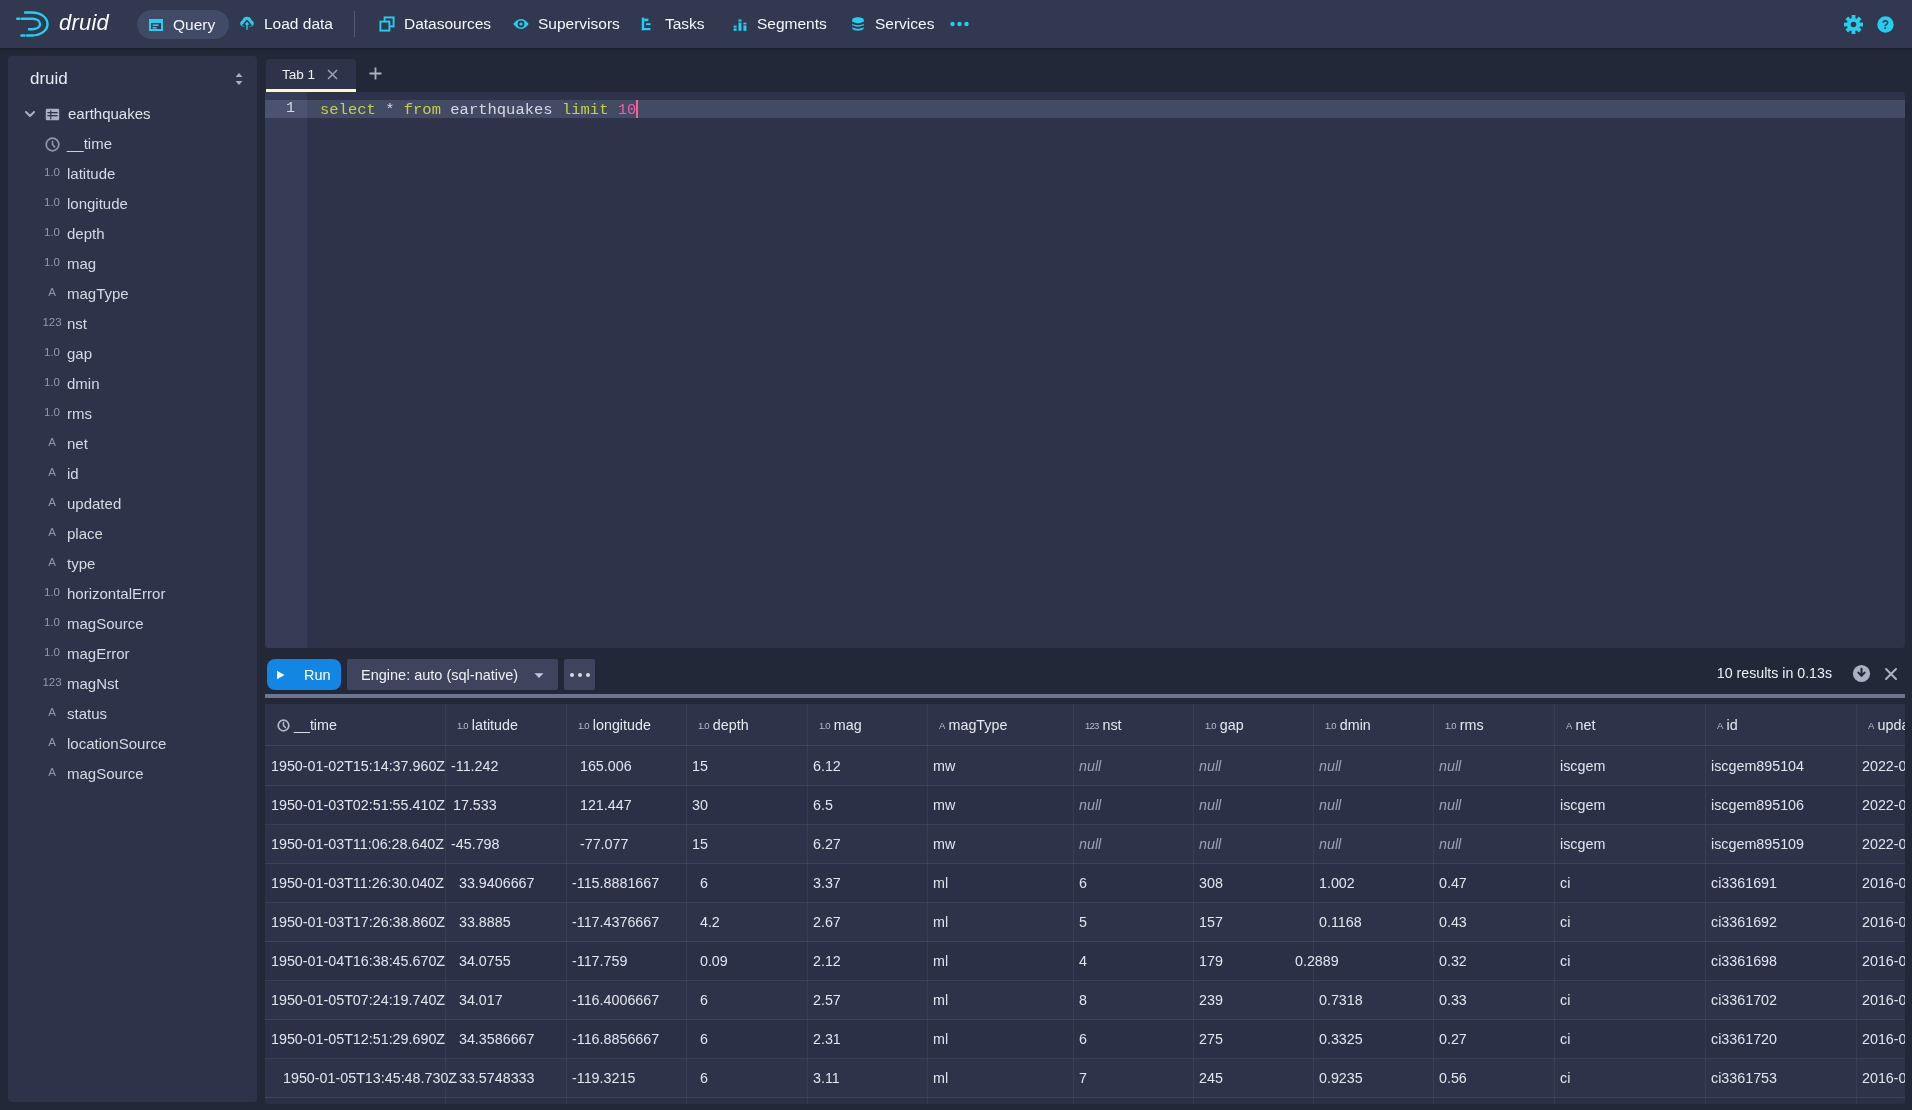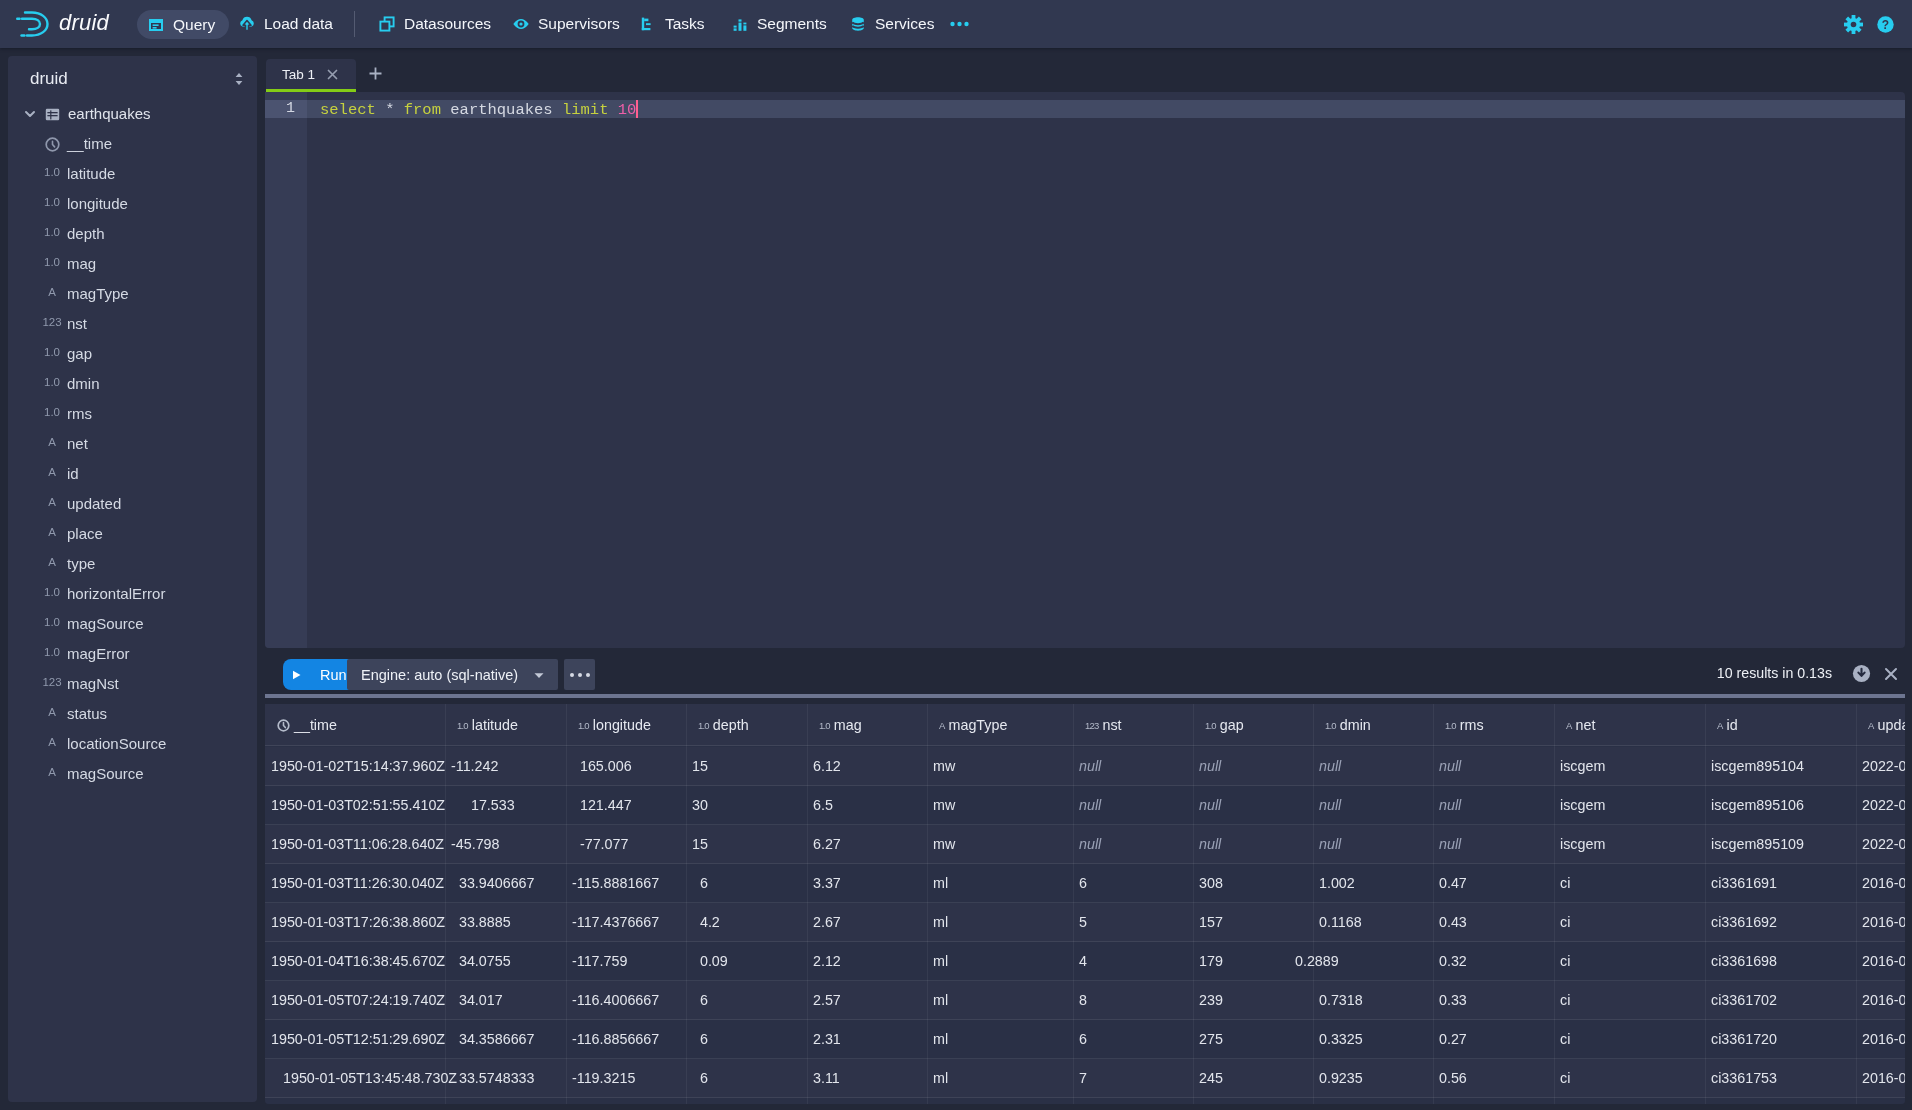--- a/index.html
+++ b/index.html
@@ -21,37 +21,37 @@
 .trow { position:absolute; left:0; height:30px; width:249px; }
 .chev { position:absolute; left:16px; top:9px; display:flex; }
 .thicon { position:absolute; left:37px; top:8px; display:flex; }
 .rootname { position:absolute; left:60px; top:6px; font-size:15px; color:#e0e4ec; }
 .ticon { position:absolute; left:37px; top:8px; display:flex; }
 .ttxt { position:absolute; left:34px; top:7px; width:20px; text-align:center; font-size:11.5px; color:#9099ad; }
 .tname { position:absolute; left:59px; top:6px; font-size:15px; color:#d5dae4; }
 
 .tabstrip { position:absolute; left:265px; top:56px; height:36px; }
 .tab { position:absolute; left:1px; top:3px; width:90px; height:33px; background:#2e3349;
-  border-radius:4px 4px 0 0; display:flex; align-items:center; border-bottom:3px solid #84cc16; }
+  border-radius:4px 4px 0 0; display:flex; align-items:center; border-bottom:3px solid #fef9c3; }
 .tab span:first-child { margin-left:16px; font-size:13.5px; color:#eef0f5; }
 .tx { margin-left:11px; display:flex; opacity:.85; }
 .plus { position:absolute; left:103px; top:10px; }
 
 .editor { position:absolute; left:265px; top:92px; width:1640px; height:556px; background:#2e3349; border-radius:0 4px 4px 4px; overflow:hidden; }
 .gutterbg { position:absolute; left:0; top:0; width:42px; height:556px; background:#363c55; }
 .actline { position:absolute; left:42px; top:8px; width:1598px; height:18px; background:#424a64; }
 .actgut { position:absolute; left:0; top:8px; width:42px; height:18px; background:#4b5370;
   font-family:"Liberation Mono",monospace; font-size:15px; color:#d3d7e2; text-align:right; padding-right:12px; line-height:18px; }
 .code { position:absolute; left:55px; top:8px; height:18px; line-height:18px;
   font-family:"Liberation Mono",monospace; font-size:15.5px; color:#d5d9e2; white-space:pre; }
 .kw { color:#c6d13f; } .op { color:#d5d9e2; } .id { color:#d5d9e2; } .num { color:#ee5fa8; }
 .cursor { display:inline-block; width:2px; height:18px; background:#ff5f8f; vertical-align:-4px; }
 
 .runbar { position:absolute; left:265px; top:648px; width:1640px; height:46px; }
-.runbtn { position:absolute; left:18px; top:11px; width:74px; height:31px; background:#1385e3;
+.runbtn { position:absolute; left:2px; top:11px; width:74px; height:31px; background:#1385e3;
   border-radius:8px; display:flex; align-items:center; color:#fff; font-size:14.5px; }
 .runbtn svg { margin-left:8px; }
 .runbtn span { margin-left:18px; }
 .graybtn { position:absolute; top:11px; height:31px; background:#3d445b; border-radius:2px;
   display:flex; align-items:center; color:#eef1f6; font-size:14.5px; }
 .enginebtn { left:82px; width:211px; padding-left:14px; }
 .ecaret { position:absolute; right:13px; top:10px; display:flex; }
 .morebtn { left:299px; width:31px; justify-content:center; gap:4px; }
 .d1 { width:4px; height:4px; border-radius:50%; background:#d6dae4; }
 .resinfo { position:absolute; right:73px; top:0; height:46px; line-height:50px; font-size:14.2px; color:#edf0f5; }
@@ -413,21 +413,21 @@
       <div class="cell null" style="left:808px;width:120px">null</div>
       <div class="cell null" style="left:928px;width:120px">null</div>
       <div class="cell null" style="left:1048px;width:120px">null</div>
       <div class="cell null" style="left:1168px;width:121px">null</div>
       <div class="cell" style="left:1289px;width:151px">iscgem</div>
       <div class="cell" style="left:1440px;width:151px">iscgem895104</div>
       <div class="cell" style="left:1591px;width:160px">2022-04-05T16:38:59.559Z</div>
     </div>
     <div class="brow even" style="top:82px">
       <div class="cell" style="left:0px;width:180px">1950-01-03T02:51:55.410Z</div>
-      <div class="cell" style="left:192px;width:121px"> 17.533</div>
+      <div class="cell" style="left:174px;width:121px"> 17.533</div>
       <div class="cell" style="left:301px;width:120px"> 121.447</div>
       <div class="cell" style="left:421px;width:121px">30</div>
       <div class="cell" style="left:542px;width:120px">6.5</div>
       <div class="cell" style="left:662px;width:146px">mw</div>
       <div class="cell null" style="left:808px;width:120px">null</div>
       <div class="cell null" style="left:928px;width:120px">null</div>
       <div class="cell null" style="left:1048px;width:120px">null</div>
       <div class="cell null" style="left:1168px;width:121px">null</div>
       <div class="cell" style="left:1289px;width:151px">iscgem</div>
       <div class="cell" style="left:1440px;width:151px">iscgem895106</div>

